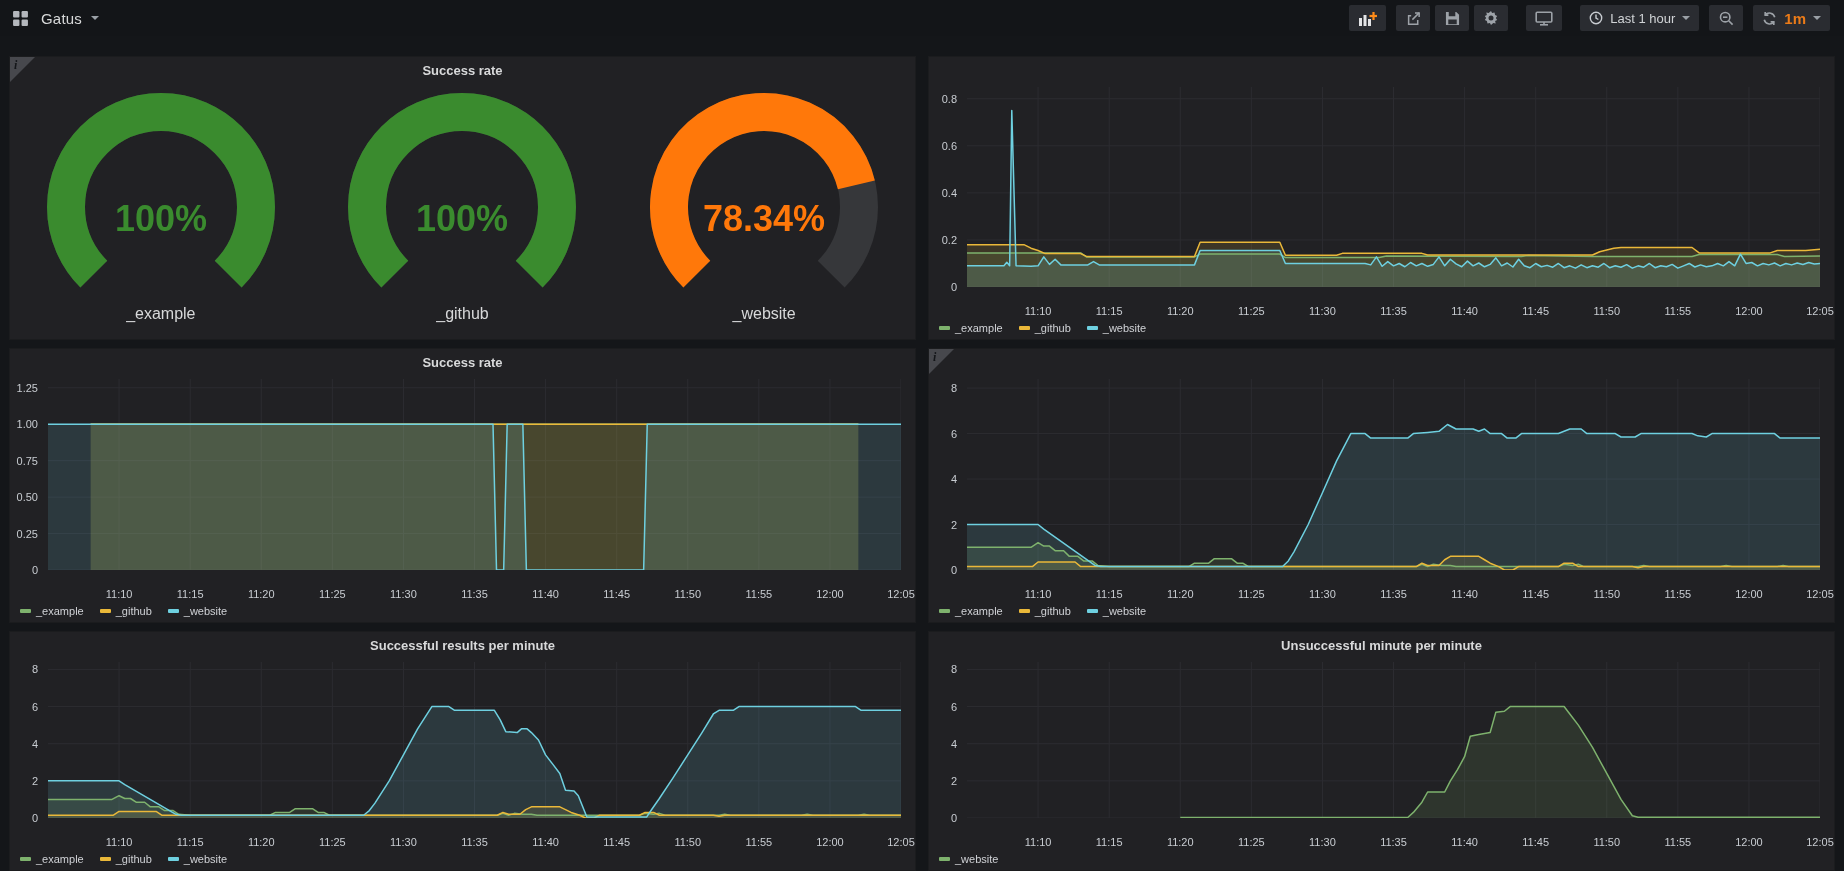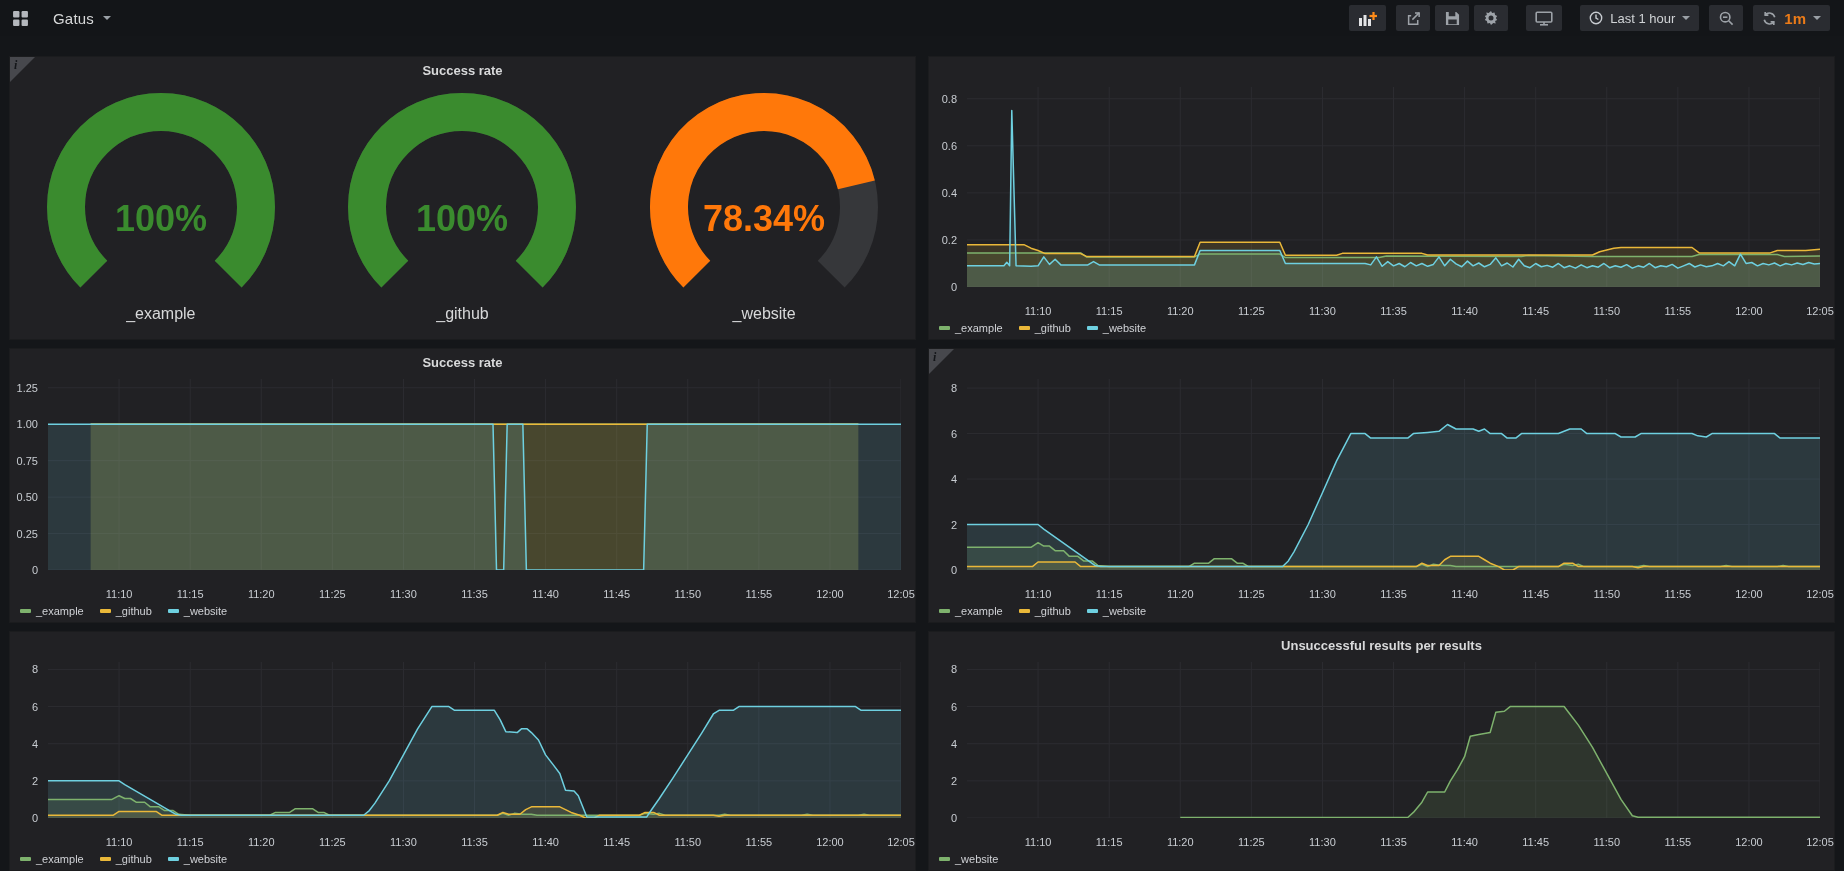--- a/index.html
+++ b/index.html
@@ -67,21 +67,21 @@
     <span style="display:flex;cursor:pointer;">
       <svg width="17" height="17" viewBox="0 0 16 16">
           <g fill="#b4b7bc">
             <rect x="1" y="1" width="6" height="6" rx="1"></rect>
             <rect x="9" y="1" width="6" height="6" rx="1"></rect>
             <rect x="1" y="9" width="6" height="6" rx="1"></rect>
             <rect x="9" y="9" width="6" height="6" rx="1"></rect>
           </g>
         </svg>
     </span>
-    <span style="display:flex;align-items:center;gap:9px;cursor:pointer;margin-left:12px;">
+    <span style="display:flex;align-items:center;gap:9px;cursor:pointer;">
       <span class="brand-title">Gatus</span>
       <span class="caret"></span>
     </span>
   </div>
   <div class="nav-spacer"></div>
   <div class="nav-right">
     <div class="nav-btn">
       <span style="display:flex;">
         <svg width="19" height="15" viewBox="0 0 19 15">
             <g fill="#e3e4e6">
@@ -398,20 +398,21 @@
           <div class="swatch" style="background: rgb(110, 208, 224);"></div>
           <span>_website</span>
         </div>
       </div>
   <div class="info-corner">
         <span>i</span>
       </div>
     </section>
 
   <section class="panel chart-panel">
+    <h2 class="panel-title">Successful results per minute</h2>
     <div class="yaxis">
         <div class="ytick" style="top: 100%;">0</div>
         <div class="ytick" style="top: 76.1905%;">2</div>
         <div class="ytick" style="top: 52.381%;">4</div>
         <div class="ytick" style="top: 28.5714%;">6</div>
         <div class="ytick" style="top: 4.7619%;">8</div>
       </div>
     <div class="plot">
         <svg viewBox="0 0 1000 1000" preserveAspectRatio="none">
           <line x1="0" x2="1000" y1="1000.0" y2="1000.0" class="gridline" vector-effect="non-scaling-stroke"></line>
@@ -463,21 +464,21 @@
           <span>_github</span>
         </div>
         <div class="legend-item">
           <div class="swatch" style="background: rgb(110, 208, 224);"></div>
           <span>_website</span>
         </div>
       </div>
   </section>
 
   <section class="panel chart-panel">
-    <h2 class="panel-title">Unsuccessful results per results</h2>
+    <h2 class="panel-title">Unsuccessful minute per minute</h2>
     <div class="yaxis">
         <div class="ytick" style="top: 100%;">0</div>
         <div class="ytick" style="top: 76.1905%;">2</div>
         <div class="ytick" style="top: 52.381%;">4</div>
         <div class="ytick" style="top: 28.5714%;">6</div>
         <div class="ytick" style="top: 4.7619%;">8</div>
       </div>
     <div class="plot">
         <svg viewBox="0 0 1000 1000" preserveAspectRatio="none">
           <line x1="0" x2="1000" y1="1000.0" y2="1000.0" class="gridline" vector-effect="non-scaling-stroke"></line>

